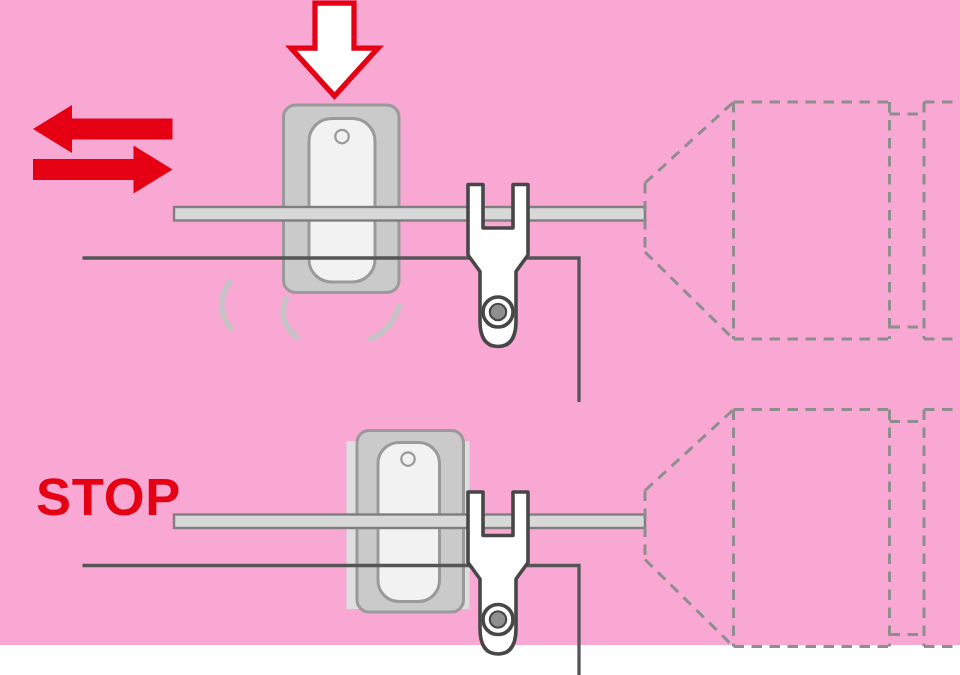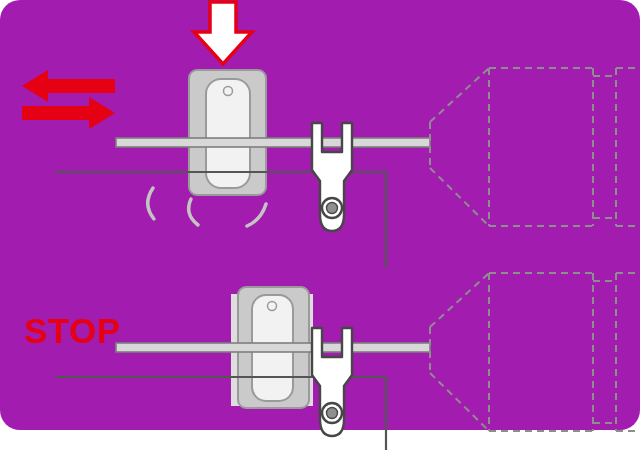--- a/index.html
+++ b/index.html
@@ -10,21 +10,21 @@
     --metal-stroke:#9a9a9a;
     --rod-fill:#d8d8d8;
     --rod-stroke:#7f7f7f;
     --frame-stroke:#555555;
     --outline-dark:#474747;
     --pivot-gray:#8f8f8f;
     --dash-gray:#8e8e8e;
     --arc-gray:#c4c4c4;
   }
   html,body{margin:0;padding:0;width:640px;height:450px;background:#ffffff;overflow:hidden;}
-  .stage{width:640px;height:430px;position:relative;background:#a21caf;border-radius:20px;}
+  .stage{width:640px;height:430px;position:relative;background:#f9a8d4;}
   svg{display:block;}
   .arrow-outline{fill:#ffffff;stroke:var(--accent-red);stroke-width:3.5;stroke-linejoin:miter;}
   .arrow-solid{fill:var(--accent-red);}
   .metal-outer{fill:var(--metal-gray);stroke:var(--metal-stroke);stroke-width:2;}
   .metal-slot{fill:var(--metal-light);stroke:var(--metal-stroke);stroke-width:2;}
   .metal-shadow{fill:var(--metal-shadow);}
   .metal-dot{fill:var(--metal-light);stroke:var(--metal-stroke);stroke-width:1.5;}
   .rod{fill:var(--rod-fill);stroke:var(--rod-stroke);stroke-width:1.6;}
   .frame-line{fill:none;stroke:var(--frame-stroke);stroke-width:2.2;}
   .arc{fill:none;stroke:var(--arc-gray);stroke-width:3.5;stroke-linecap:round;}

